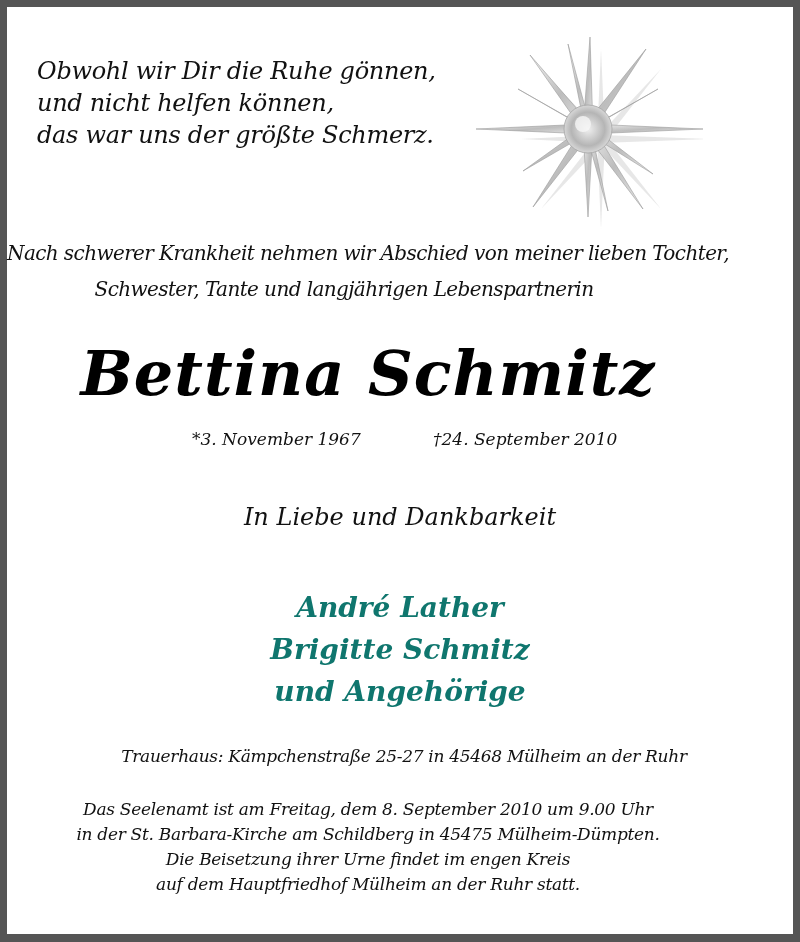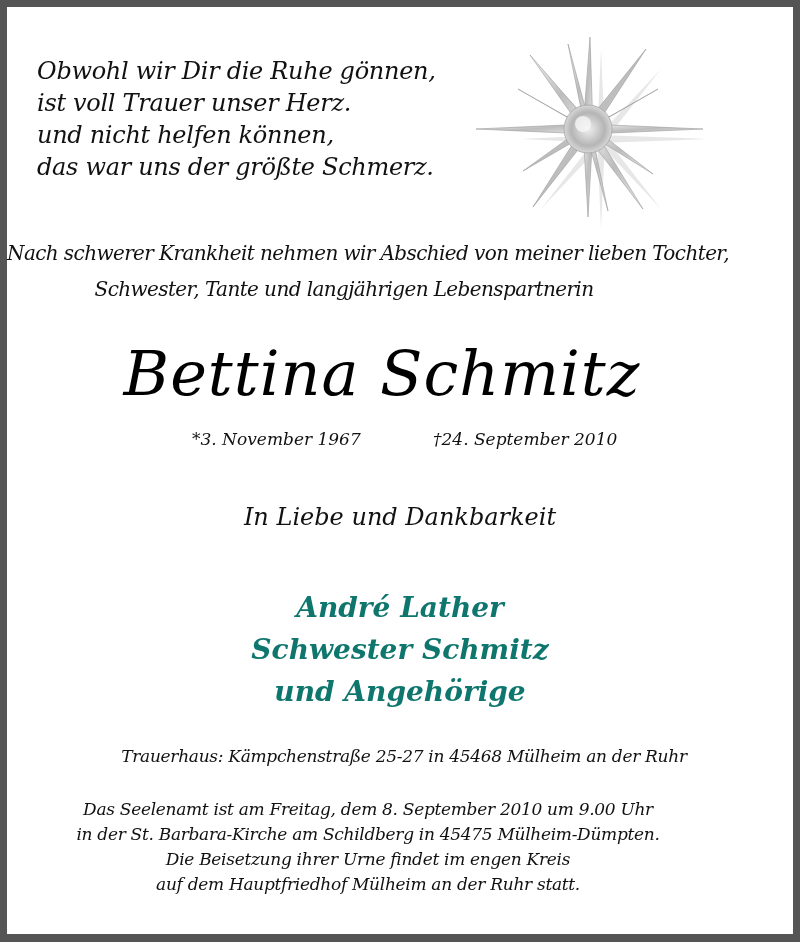--- a/index.html
+++ b/index.html
@@ -42,26 +42,26 @@
       left: 0;
       width: 674px;
       top: 228px;
       text-align: center;
       font-size: 20px;
       line-height: 36px;
       letter-spacing: -0.6px;
     }
     .name {
       position: absolute;
-      left: 14px;
+      left: 0;
       width: 722px;
       top: 322px;
       text-align: center;
       font-size: 62px;
-      font-weight: normal;
+      font-weight: bold;
       letter-spacing: 1px;
       line-height: 90px;
       color: #000;
     }
     .dates {
       position: absolute;
       top: 418px;
       left: 0;
       width: 786px;
       font-size: 17px;
@@ -111,21 +111,20 @@
     }
     .service div, .family div, .intro div { white-space: nowrap; }
   </style>
 </head>
 <body>
 
 <div class="page">
 
   <div class="poem">
     <div>Obwohl wir Dir die Ruhe gönnen,</div>
-    <div>ist voll Trauer unser Herz.</div>
     <div>und nicht helfen können,</div>
     <div>das war uns der größte Schmerz.</div>
   </div>
 
   <div class="star">
     <svg width="230" height="200" viewBox="0 0 230 200">
       <defs>
         <linearGradient id="sg" x1="0" y1="0" x2="1" y2="1">
           <stop offset="0" stop-color="#f4f4f4"></stop>
           <stop offset="0.5" stop-color="#bdbdbd"></stop>
@@ -179,21 +178,21 @@
 
   <div class="dates">
     <span class="date-birth">*3. November 1967</span>
     <span class="date-death">†24. September 2010</span>
   </div>
 
   <div class="dank">In Liebe und Dankbarkeit</div>
 
   <div class="family">
     <div>André Lather</div>
-    <div>Schwester Schmitz</div>
+    <div>Brigitte Schmitz</div>
     <div>und Angehörige</div>
   </div>
 
   <div class="address">Trauerhaus: Kämpchenstraße 25-27  in 45468 Mülheim an der Ruhr</div>
 
   <div class="service">
     <div>Das Seelenamt ist am Freitag, dem 8. September 2010  um 9.00 Uhr</div>
     <div>in der St. Barbara-Kirche am Schildberg in 45475 Mülheim-Dümpten.</div>
     <div>Die Beisetzung ihrer Urne findet im engen Kreis</div>
     <div>auf dem Hauptfriedhof Mülheim an der Ruhr statt.</div>

